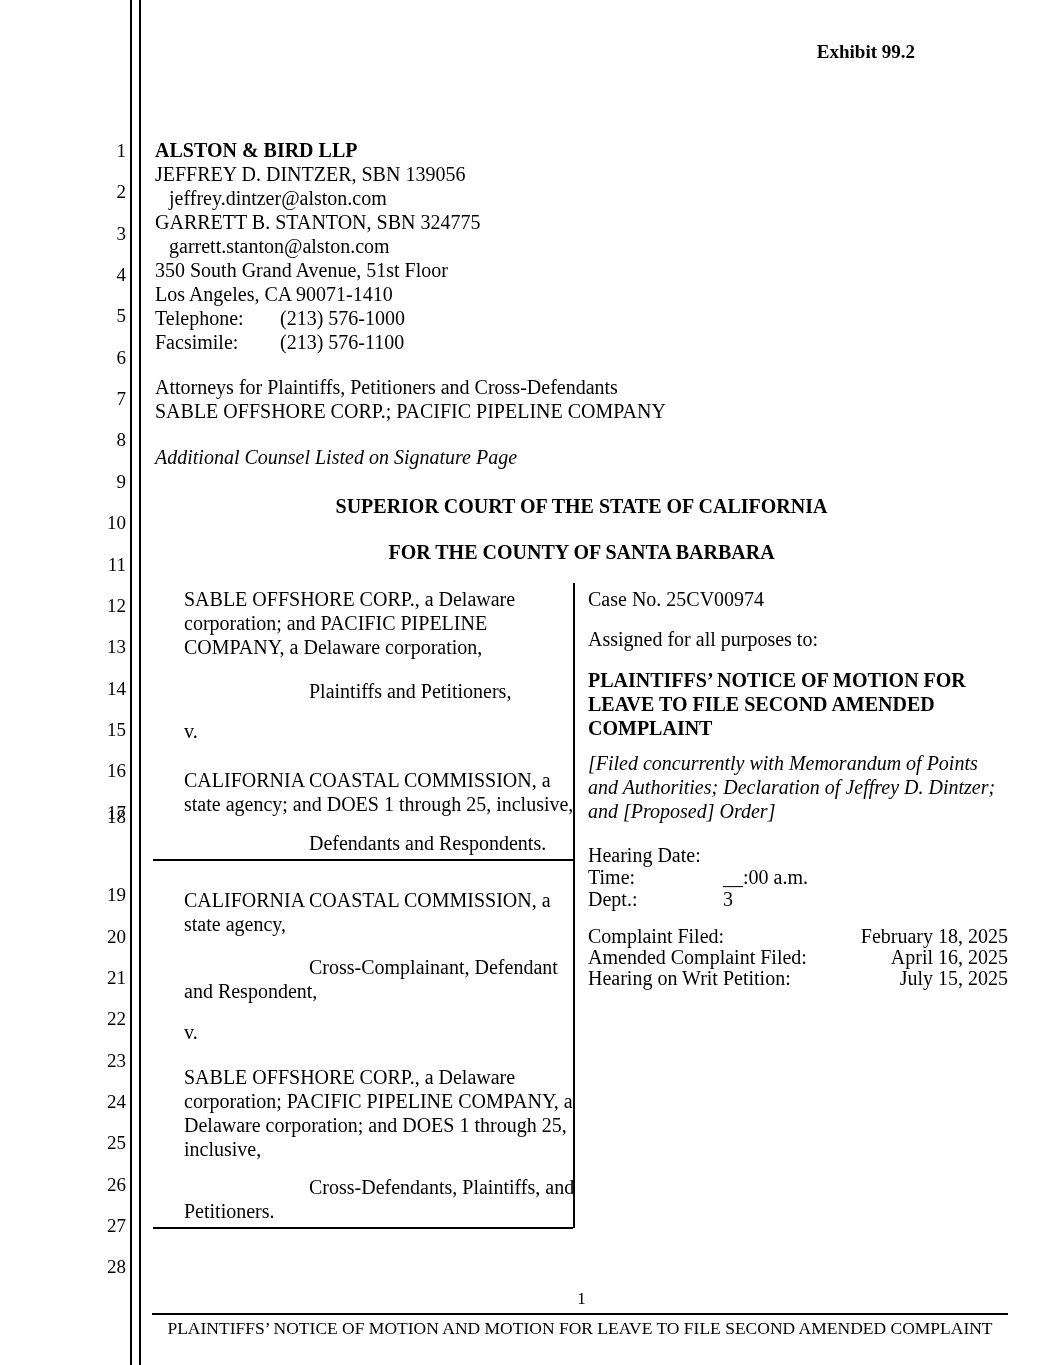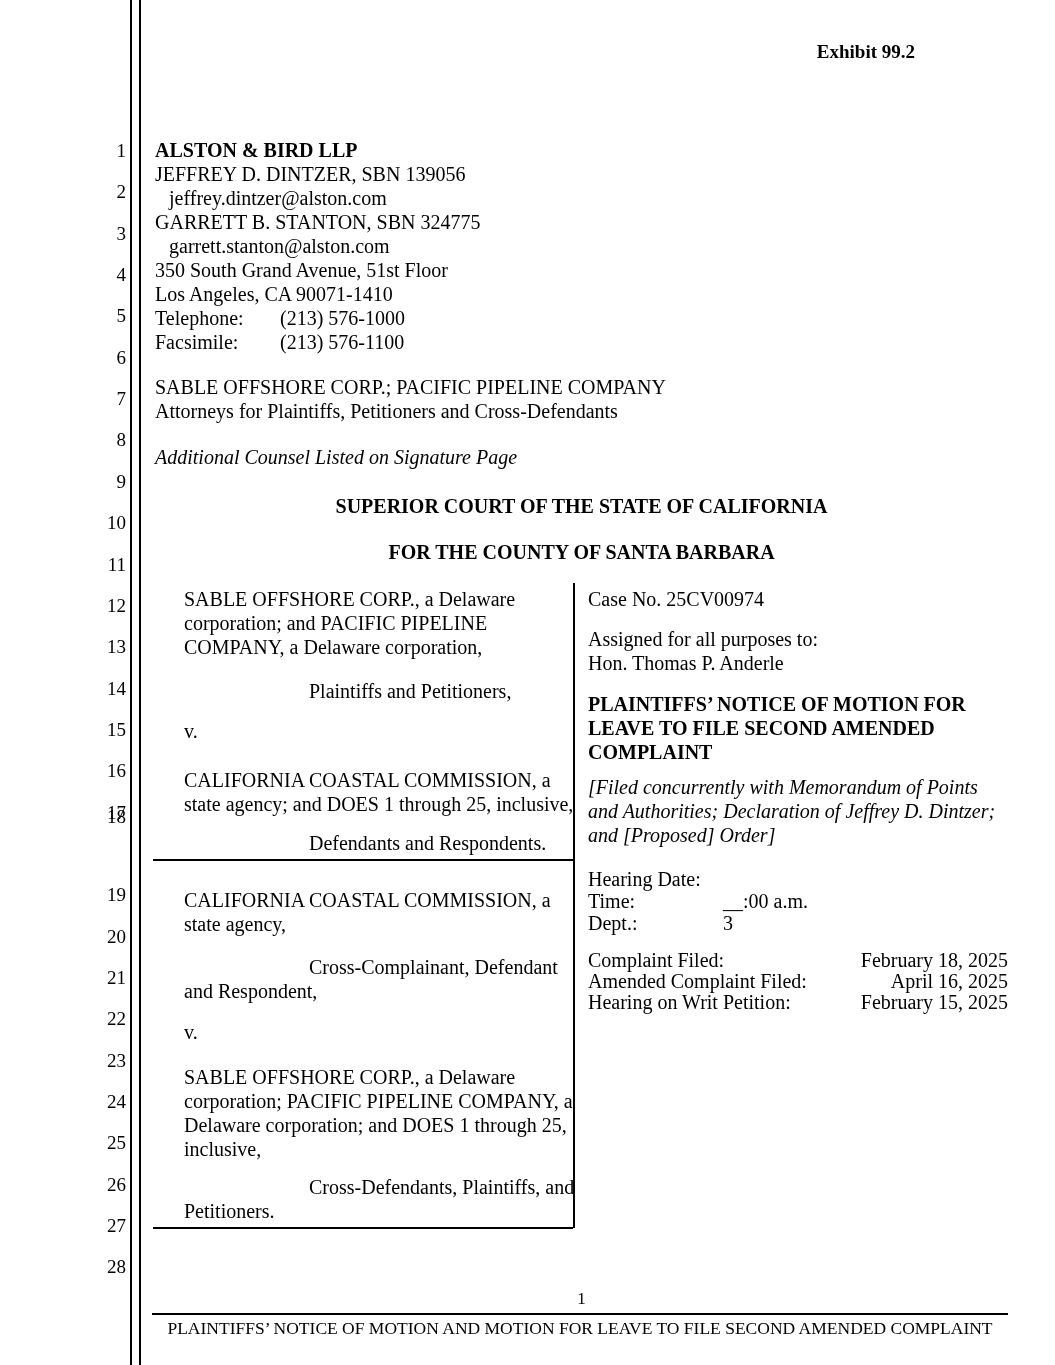--- a/index.html
+++ b/index.html
@@ -90,22 +90,22 @@
     <div>Los Angeles, CA 90071-1410</div>
     <div>
       <span class="label-125">Telephone:</span><span>(213) 576-1000</span>
     </div>
     <div>
       <span class="label-125">Facsimile:</span><span>(213) 576-1100</span>
     </div>
   </div>
 
   <div class="representing">
+    <div>Attorneys for Plaintiffs, Petitioners and Cross-Defendants</div>
     <div>SABLE OFFSHORE CORP.; PACIFIC PIPELINE COMPANY</div>
-    <div>Attorneys for Plaintiffs, Petitioners and Cross-Defendants</div>
   </div>
 
   <div class="additional">Additional Counsel Listed on Signature Page</div>
 
   <div class="heading heading1">SUPERIOR COURT OF THE STATE OF CALIFORNIA</div>
   <div class="heading heading2">FOR THE COUNTY OF SANTA BARBARA</div>
 
   <div class="cap-left">
     <p style="margin-bottom:20px">SABLE OFFSHORE CORP., a Delaware corporation; and PACIFIC PIPELINE COMPANY, a Delaware corporation,</p>
     <p class="role" style="margin-bottom:16px">Plaintiffs and Petitioners,</p>
@@ -120,21 +120,20 @@
   </div>
 
   <div class="rule cap-divider"></div>
   <div class="rule cap-mid"></div>
   <div class="rule cap-bottom"></div>
 
   <div class="cap-right">
     <p style="margin-bottom:16px">Case No. 25CV00974</p>
     <div style="margin-bottom:17px">
       <div>Assigned for all purposes to:</div>
-      <div>Hon. Thomas P. Anderle</div>
     </div>
     <p class="motion-title" style="margin-bottom:11px">PLAINTIFFS’ NOTICE OF MOTION FOR LEAVE TO FILE SECOND AMENDED COMPLAINT</p>
     <p class="concurrent" style="margin-bottom:21px">[Filed concurrently with Memorandum of Points and Authorities; Declaration of Jeffrey D. Dintzer; and [Proposed] Order]</p>
     <div class="hearing-block" style="margin-bottom:16px">
       <div>Hearing Date:</div>
       <div class="hearing-row">
         <span class="lbl">Time:</span><span>__:00 a.m.</span>
       </div>
       <div class="hearing-row">
         <span class="lbl">Dept.:</span><span>3</span>
@@ -144,21 +143,21 @@
       <div class="filed-row">
         <span>Complaint Filed:</span>
         <span>February 18, 2025</span>
       </div>
       <div class="filed-row">
         <span>Amended Complaint Filed:</span>
         <span>April 16, 2025</span>
       </div>
       <div class="filed-row">
         <span>Hearing on Writ Petition:</span>
-        <span>February 15, 2025</span>
+        <span>July 15, 2025</span>
       </div>
     </div>
   </div>
 
   <div class="page-num">1</div>
   <div class="rule footer-rule"></div>
   <div class="footer-text">PLAINTIFFS’ NOTICE OF MOTION AND MOTION FOR LEAVE TO FILE SECOND AMENDED COMPLAINT</div>
 
 </div>
 

